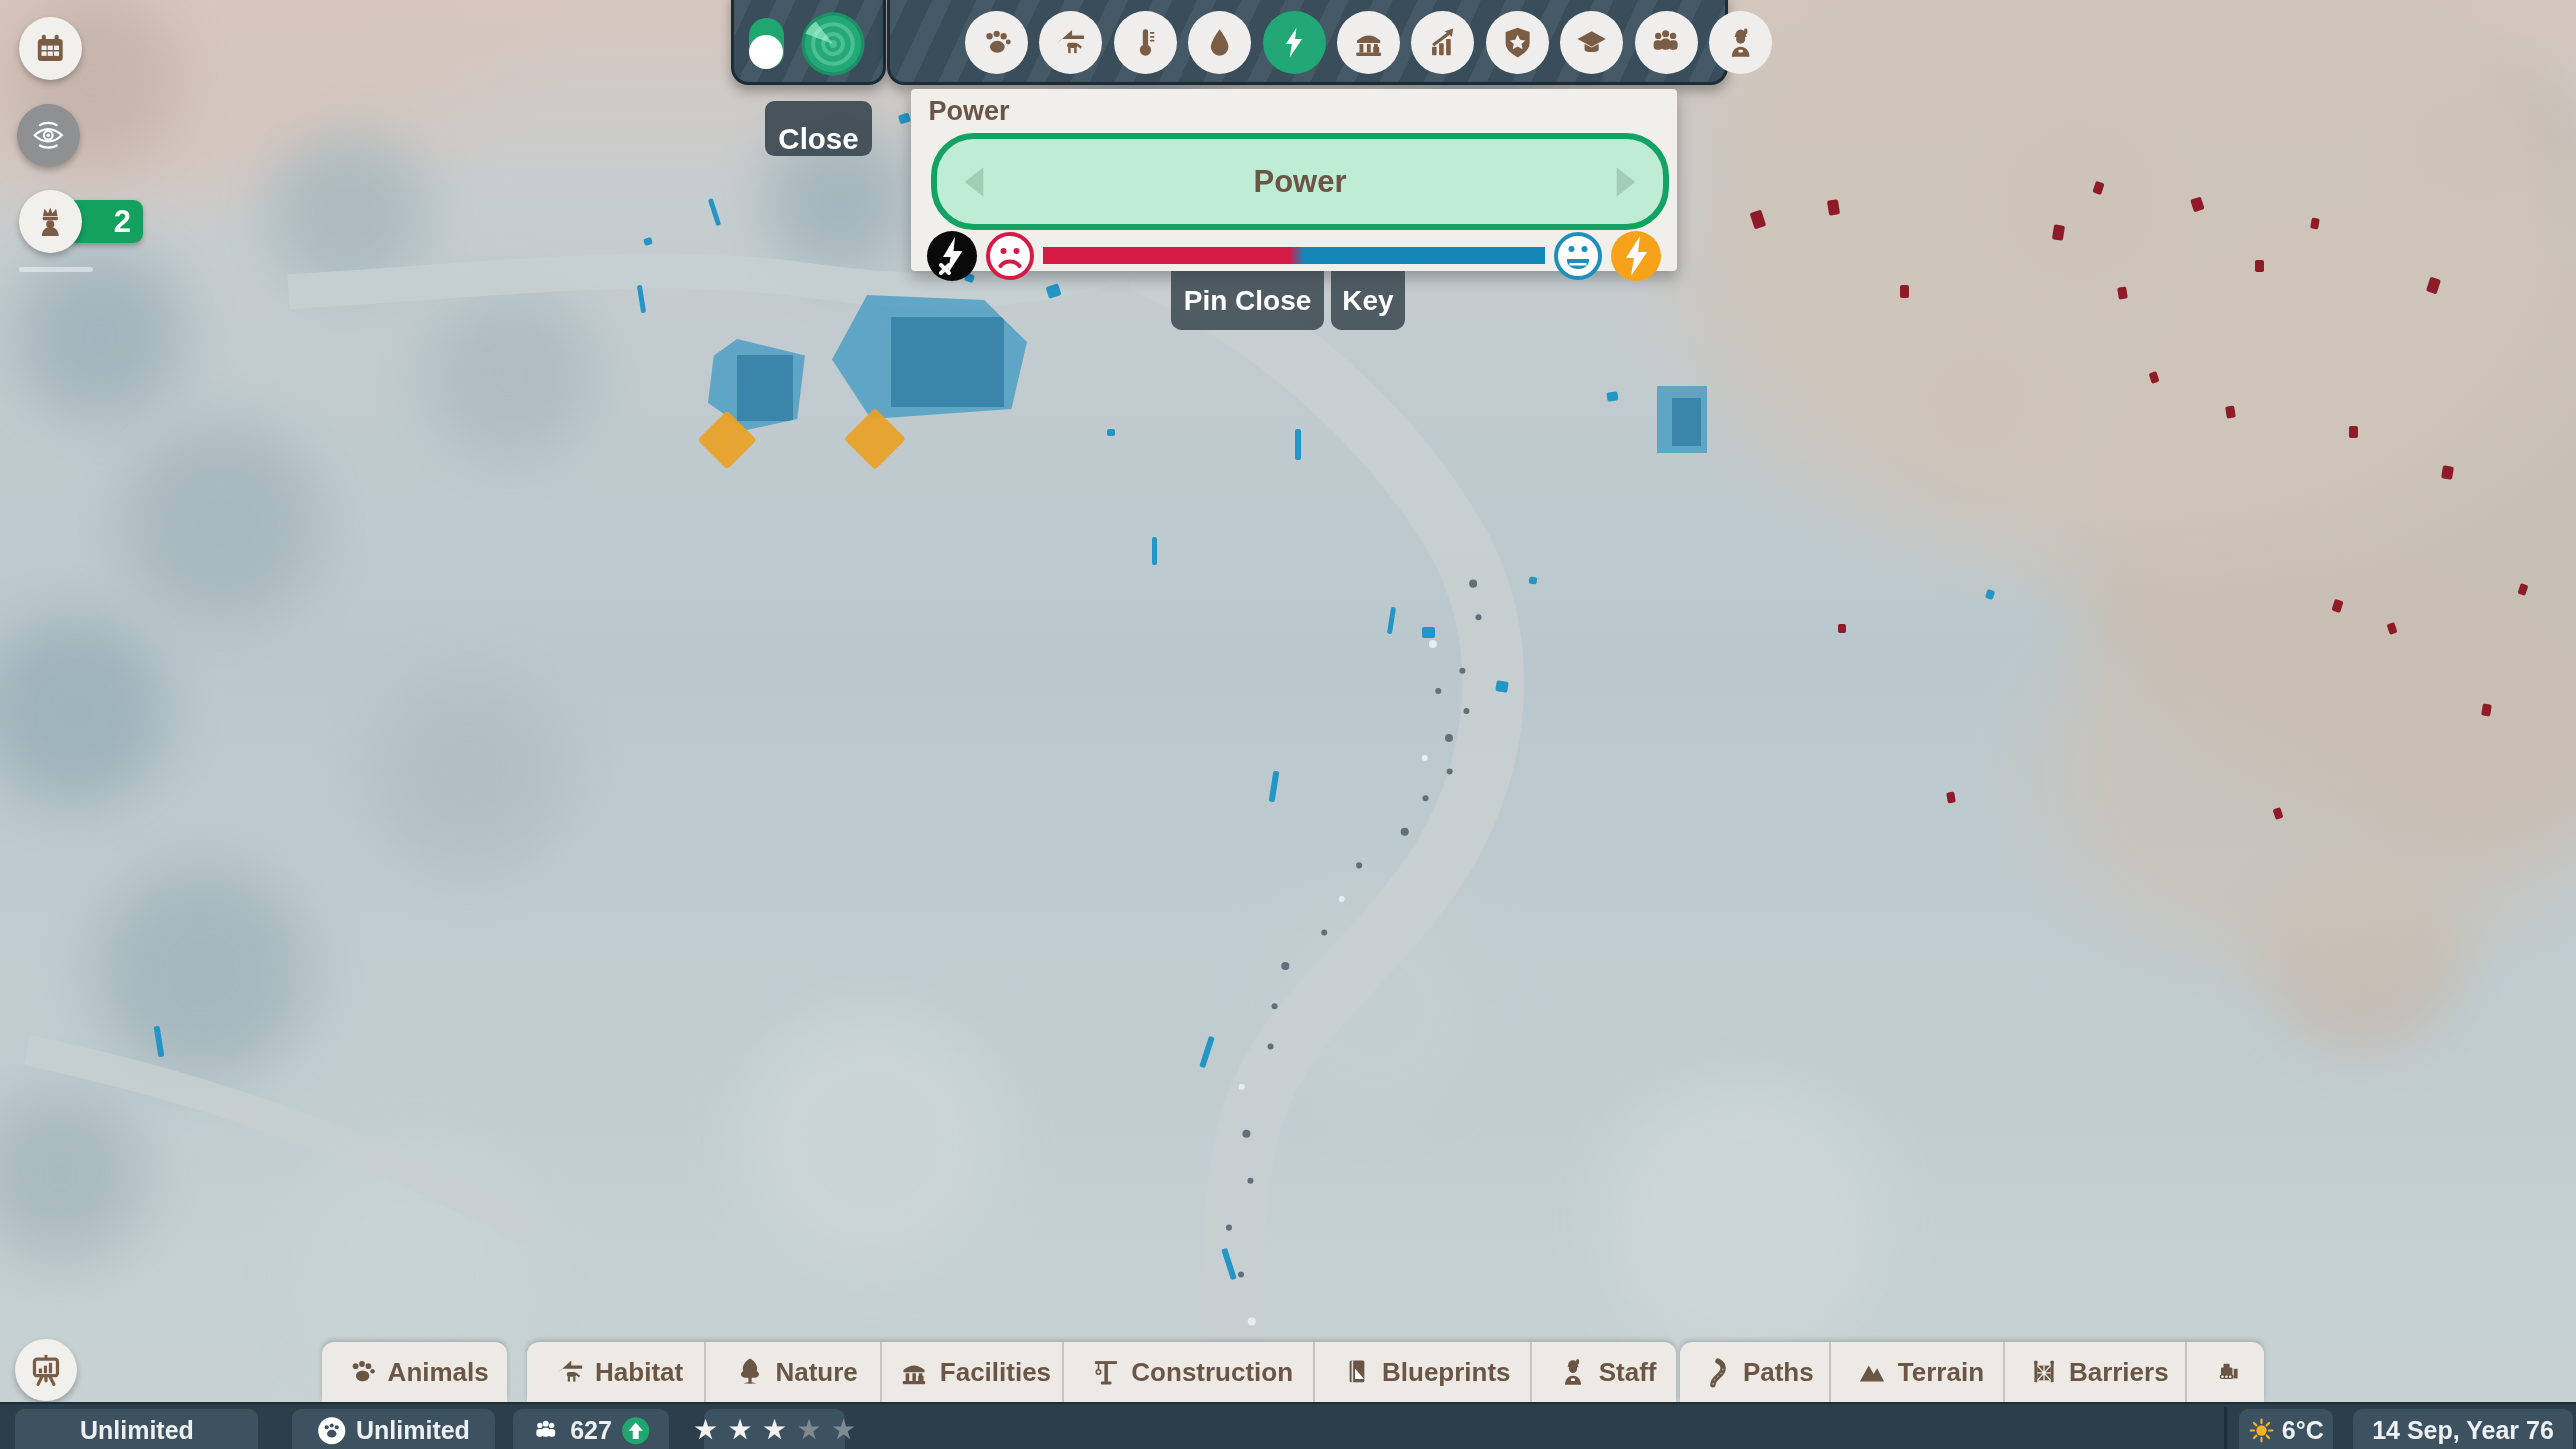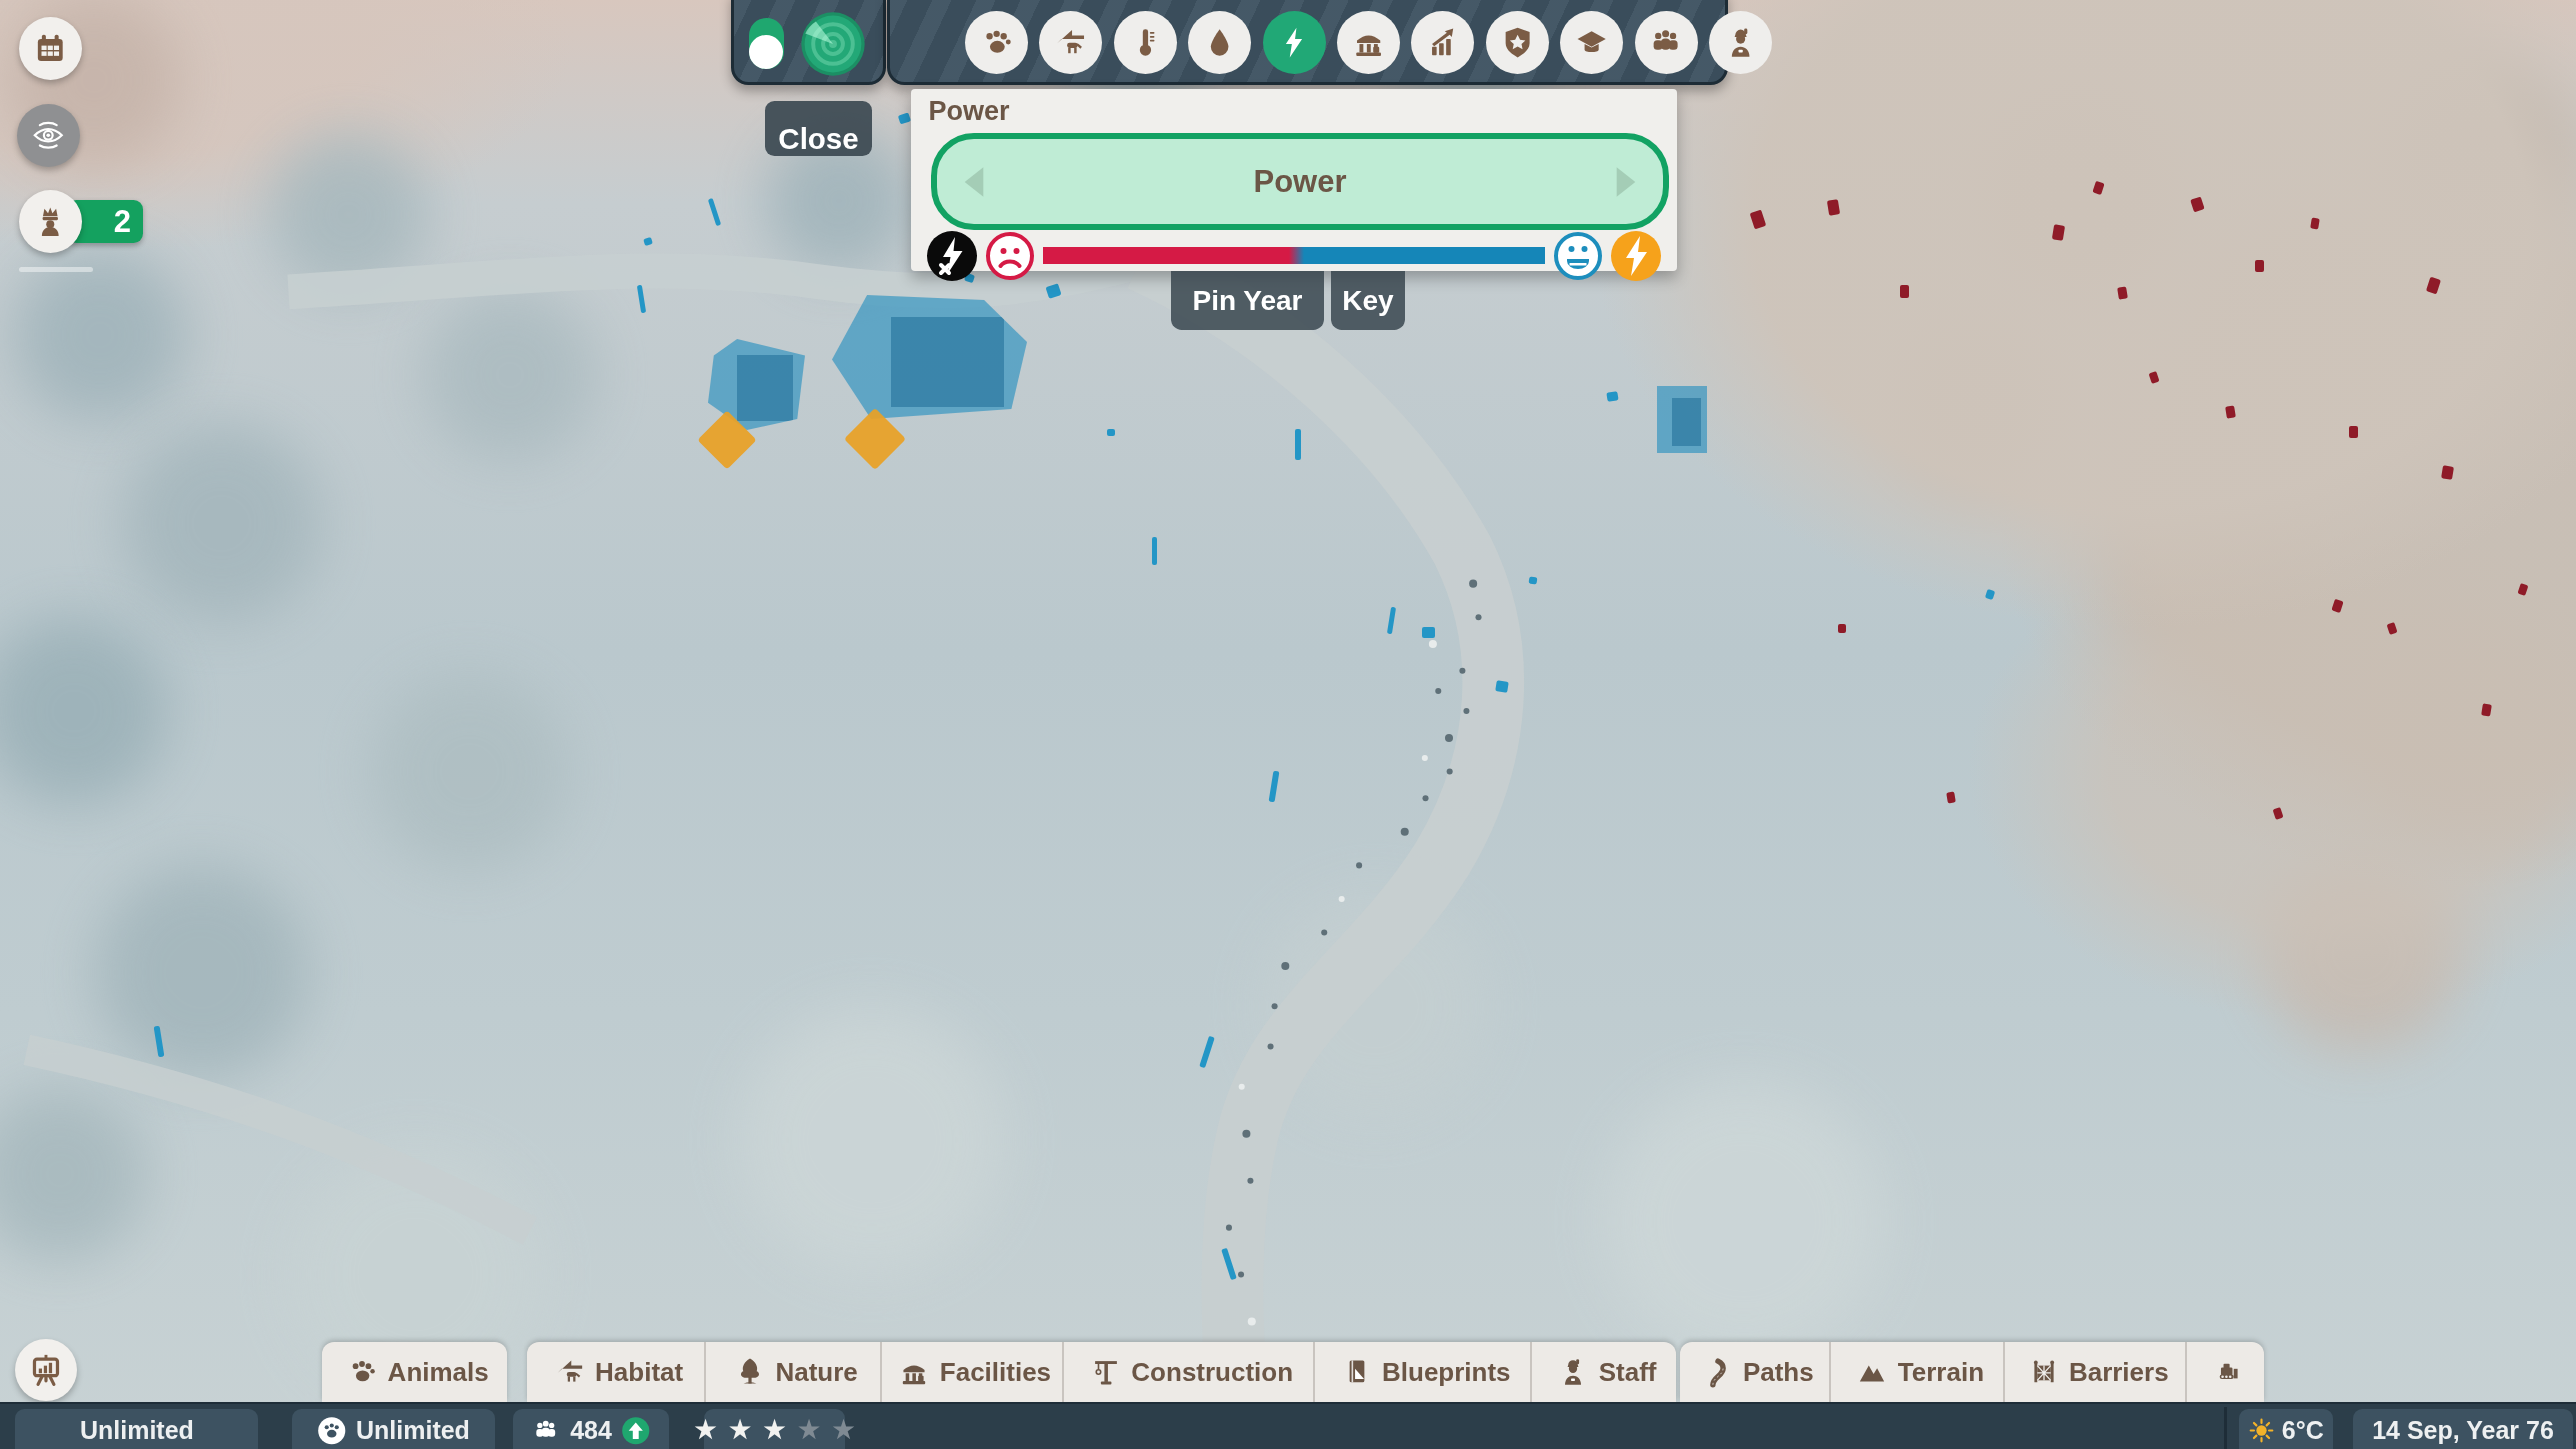--- a/index.html
+++ b/index.html
@@ -399,21 +399,21 @@
           </svg>
       </div>
       <div class="legend-circle" style="background:#f6a21b;">
         <svg viewBox="0 0 100 100">
             <path d="M58 10 L30 54 H46 L40 90 L72 42 H54 Z" fill="#fff"></path>
           </svg>
       </div>
     </div>
   </div>
   <div class="pinseg" style="left:1171px;width:153px;">
-    <span>Pin Year</span>
+    <span>Pin Close</span>
   </div>
   <div class="pinseg" style="left:1331px;width:74px;">
     <span>Key</span>
   </div>
 
   <div class="circle-btn white" style="left:14.8px;top:1339px;width:62px;height:62px;">
     <svg viewBox="0 0 100 100">
       <rect x="18" y="20" width="64" height="46" rx="7" fill="none" stroke="currentColor" stroke-width="9"></rect>
       <rect x="46" y="8" width="8" height="12" fill="currentColor"></rect>
       <rect x="30" y="46" width="9" height="13" fill="currentColor"></rect>
@@ -572,21 +572,21 @@
     </div>
     <div class="tile" style="left:513px;width:156px;">
       <svg viewBox="0 0 100 100" fill="#fff">
           <circle cx="30" cy="32" r="9"></circle>
           <circle cx="70" cy="32" r="9"></circle>
           <circle cx="50" cy="26" r="10"></circle>
           <rect x="18" y="44" width="24" height="26" rx="10"></rect>
           <rect x="58" y="44" width="24" height="26" rx="10"></rect>
           <rect x="37" y="40" width="26" height="30" rx="11"></rect>
         </svg>
-      <span>484</span>
+      <span>627</span>
       <svg viewBox="0 0 100 100">
           <circle cx="50" cy="50" r="46" fill="#1fa76f"></circle>
           <path d="M50 22 L74 50 H60 V78 H40 V50 H26 Z" fill="#fff"></path>
         </svg>
     </div>
     <div class="tile" style="left:704px;width:141px;" id="rating-tile">
         <span class="star" style="color: rgb(242, 242, 240);">★</span>
         <span class="star" style="color: rgb(242, 242, 240);">★</span>
         <span class="star" style="color: rgb(242, 242, 240);">★</span>
         <span class="star" style="color: rgb(127, 138, 147);">★</span>

